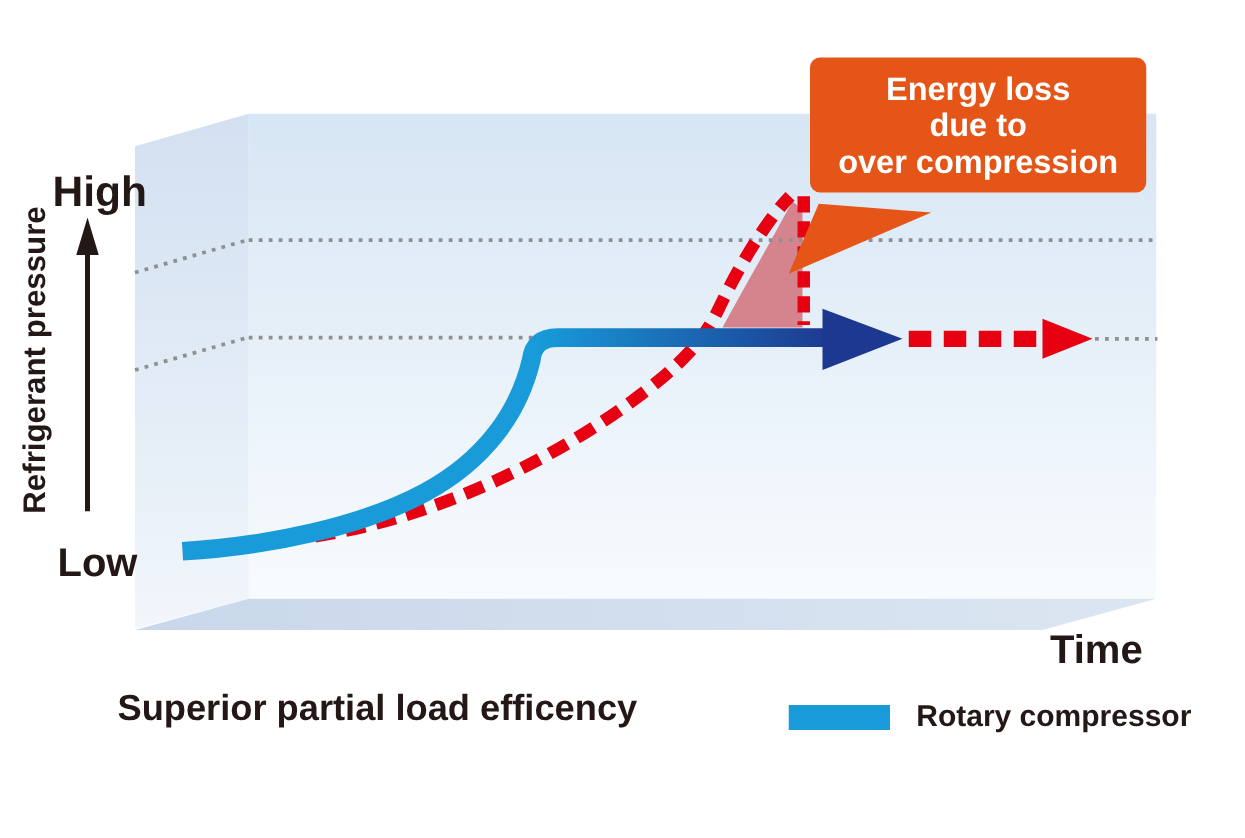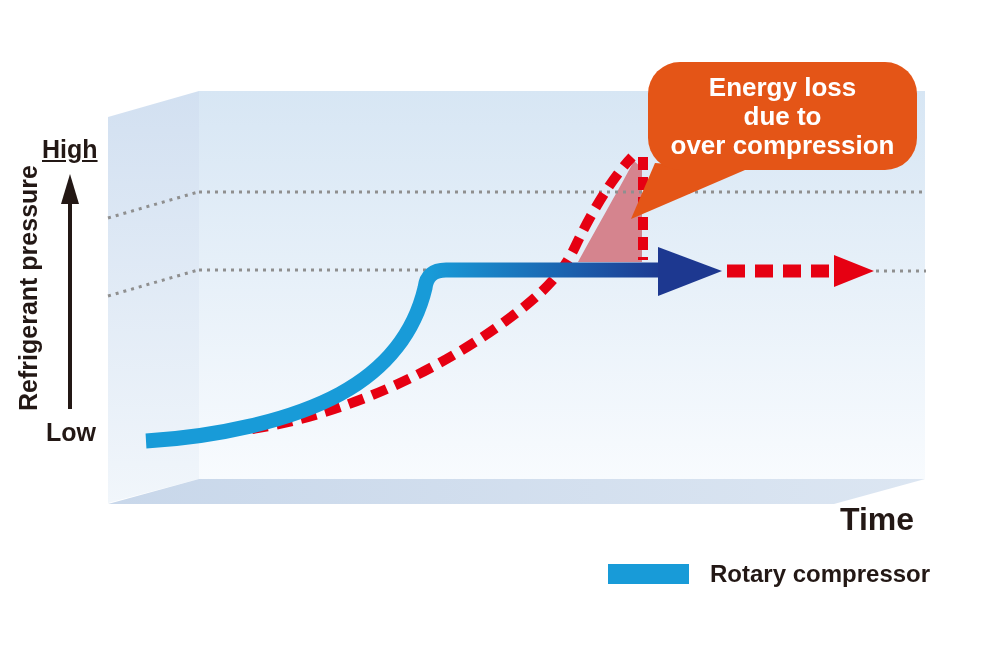--- a/index.html
+++ b/index.html
@@ -2,39 +2,39 @@
 <html style="--accent-orange: #E45517; --rotary-blue: #189BD8; --arrow-navy: #1D3890; --scroll-red: #E60012; --loss-pink: #D5848E; --grid-gray: #8F8F8F; --text-dark: #231815; --panel-top: #D7E6F4; --panel-bottom: #F8FBFE; --side-top: #D2E0F1; --side-bottom: #F1F6FB; --floor-dark: #C8D7EA; --floor-light: #DCE6F2;"><head>
 <meta charset="utf-8">
 <style>
   html,body{margin:0;padding:0;background:#ffffff;}
   .canvas{
     position:relative;width:996px;height:670px;overflow:hidden;background:#ffffff;
     font-family:"Liberation Sans",sans-serif;color:var(--text-dark,#231815);
   }
   .chart-svg{position:absolute;left:0;top:0;}
   .lbl{position:absolute;font-weight:bold;white-space:nowrap;}
-  .lbl-high{left:42px;top:135px;font-size:25px;text-decoration:underline;}
-  .lbl-low{left:46px;top:418px;font-size:25px;}
+  .lbl-high{left:42px;top:135px;font-size:34px;}
+  .lbl-low{left:46px;top:432px;font-size:32px;}
   .lbl-time{left:840px;top:501px;font-size:32px;}
   .y-title{
     position:absolute;left:-111px;top:273px;width:280px;height:30px;
     text-align:center;font-size:25px;font-weight:bold;
     transform:rotate(-90deg);
   }
   .bubble{
-    position:absolute;left:648px;top:62px;width:269px;height:108px;
-    background:var(--accent-orange,#E45517);border-radius:32px;
+    position:absolute;left:648px;top:46px;width:269px;height:108px;
+    background:var(--accent-orange,#E45517);border-radius:8px;
     display:flex;flex-direction:column;justify-content:center;align-items:center;
     color:#ffffff;font-weight:bold;font-size:26px;line-height:29px;text-align:center;
   }
   .caption{
     position:absolute;left:94px;top:547px;
     font-size:29px;font-weight:bold;line-height:40px;
   }
-  .legend{position:absolute;left:608px;top:562px;}
+  .legend{position:absolute;left:631px;top:562px;}
   .legend-row{display:flex;align-items:center;height:24px;margin-bottom:6px;}
   .swatch-solid{width:81px;height:20px;background:var(--rotary-blue,#189BD8);}
   .swatch-dashes{width:81px;height:18px;display:flex;justify-content:space-between;}
   .swatch-dashes span{width:20px;height:18px;background:var(--scroll-red,#E60012);}
   .legend-label{margin-left:21px;font-size:24px;font-weight:bold;line-height:24px;}
 </style>
 </head>
 <body>
 
 <div class="canvas">
@@ -91,20 +91,21 @@
   <div class="y-title">Refrigerant pressure</div>
   <div class="lbl lbl-time">Time</div>
 
   <div class="bubble">
     <span>Energy loss</span>
     <span>due to</span>
     <span>over compression</span>
   </div>
 
   <div class="caption">
+    <div>Superior partial load efficency</div>
   </div>
 
   <div class="legend">
     <div class="legend-row">
       <div class="swatch-solid"></div>
       <div class="legend-label">Rotary compressor</div>
     </div>
   </div>
 
 </div>

